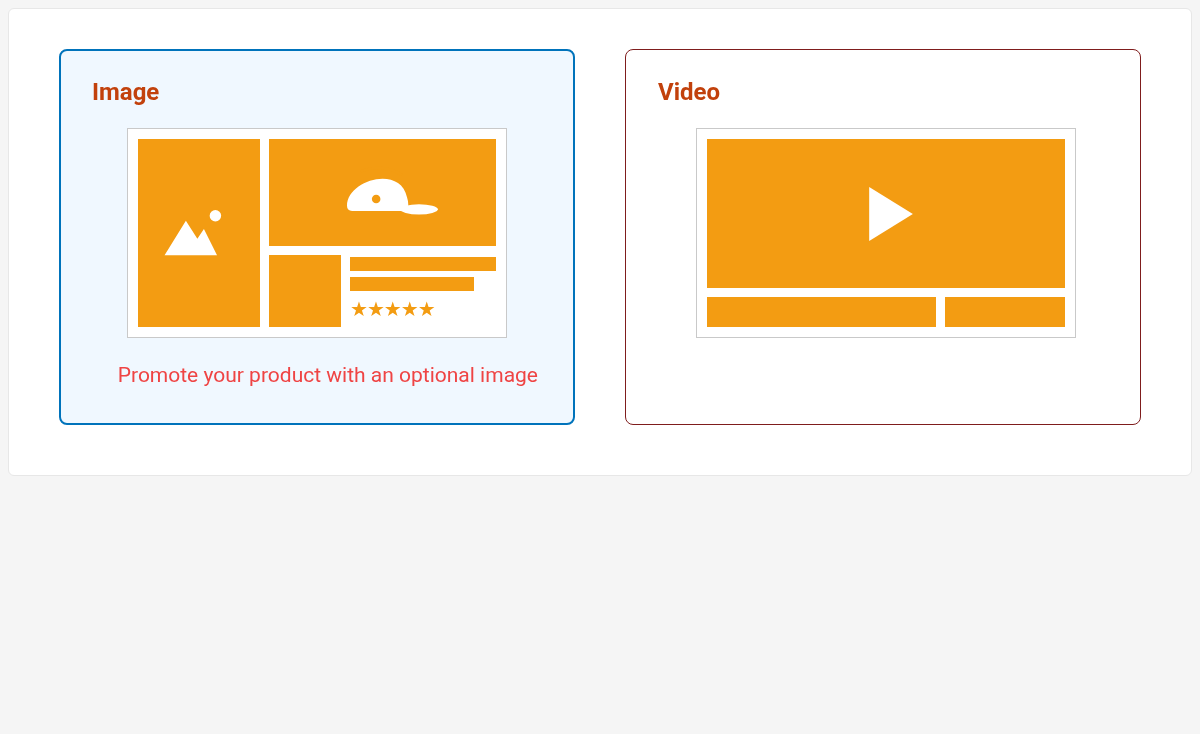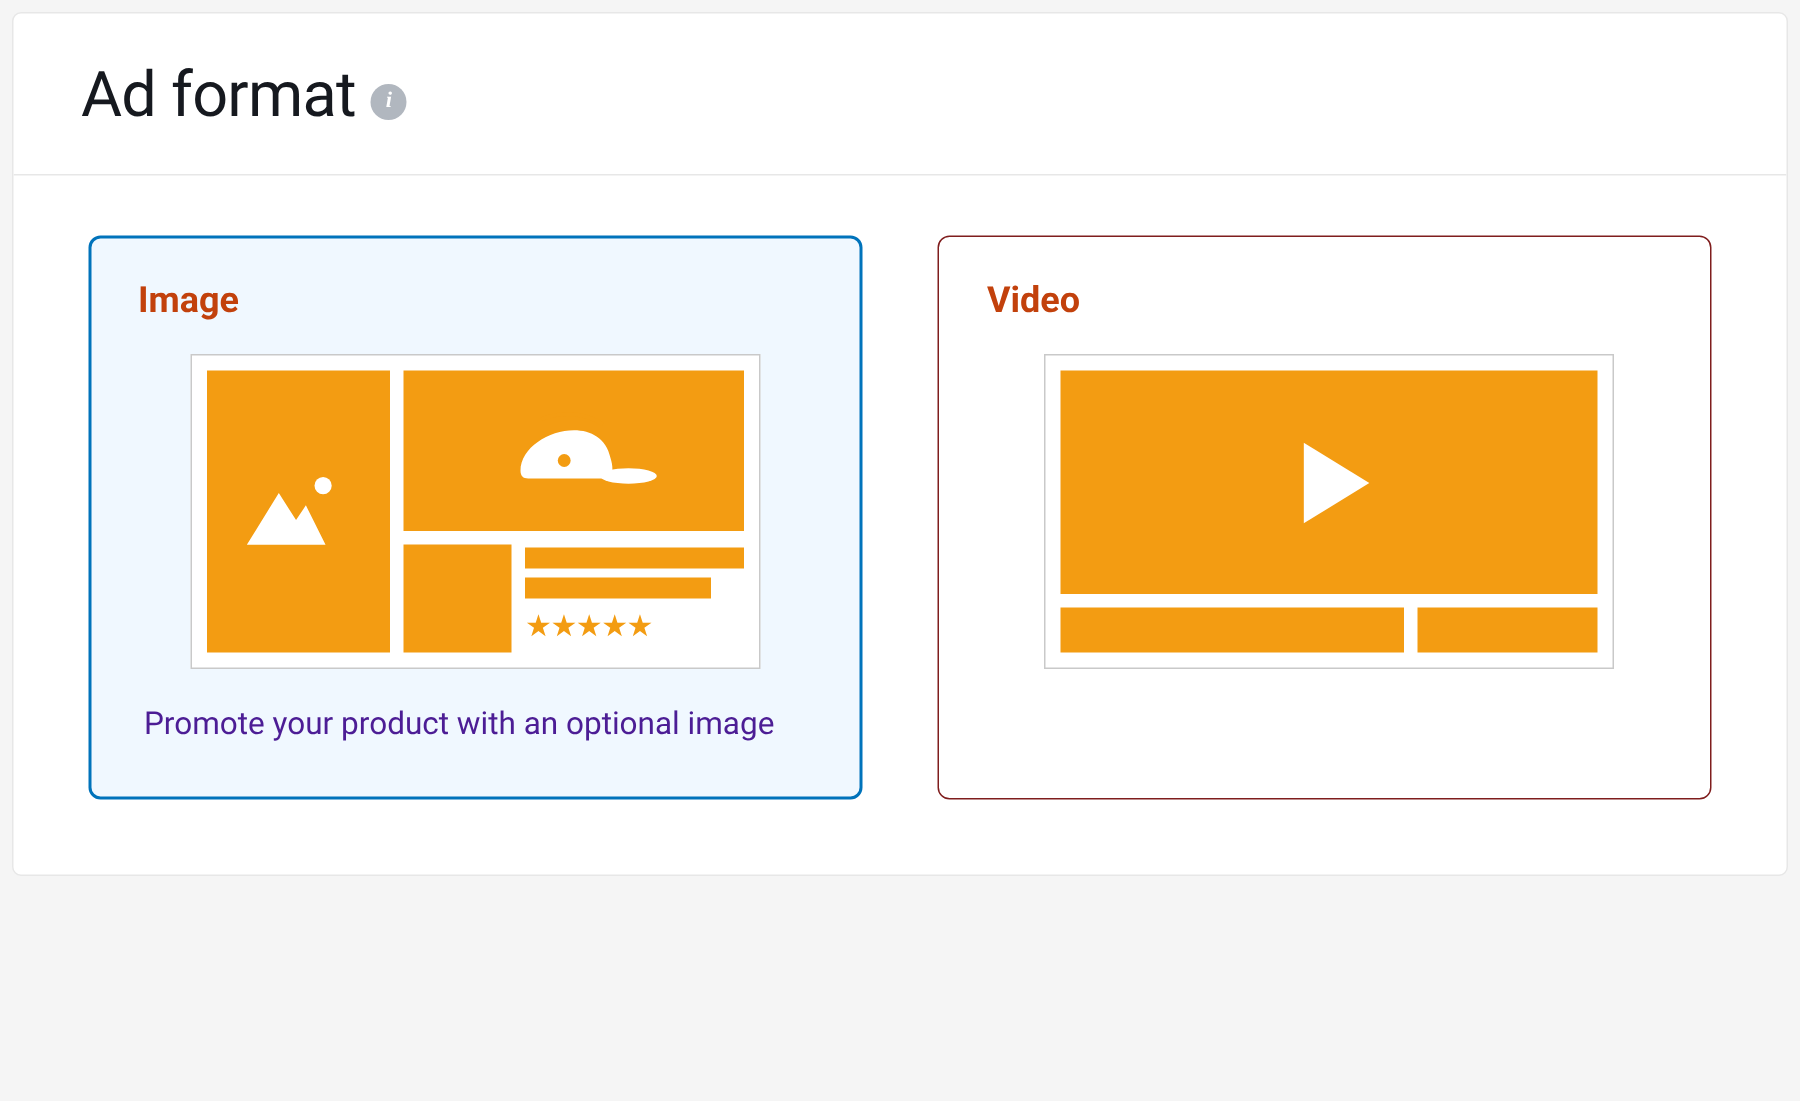--- a/index.html
+++ b/index.html
@@ -80,22 +80,22 @@
       justify-content: center;
       margin-bottom: 22px;
     }
     .thumb {
       border: 1px solid #c9c9c9;
       background: #fff;
       padding: 10px;
     }
     .card-desc {
       font-size: 21px;
-      color: #4c1d95;
-      text-align: left;
+      color: #ef4444;
+      text-align: right;
       line-height: 1.45;
       font-weight: 400;
       padding: 0 4px;
     }
     
     .img-thumb {
       width: 380px;
       height: 210px;
       display: grid;
       grid-template-columns: 122px 1fr;
@@ -179,24 +179,20 @@
       gap: 9px;
     }
     .vbar {
       background: #f39c12;
     }
   </style>
 </head>
 <body>
 
 <div class="panel">
-  <div class="panel-header">
-    <h1 class="panel-title">Ad format</h1>
-    <span class="info-icon">i</span>
-  </div>
   <div class="panel-body">
     <div class="cards">
 
       <div class="card selected">
         <div class="card-title">Image</div>
         <div class="thumb-wrap">
           <div class="thumb img-thumb">
             <div class="tile left">
               <svg class="mountain-svg" viewBox="0 0 100 70">
                 <circle cx="70" cy="14" r="7" fill="#fff"></circle>

